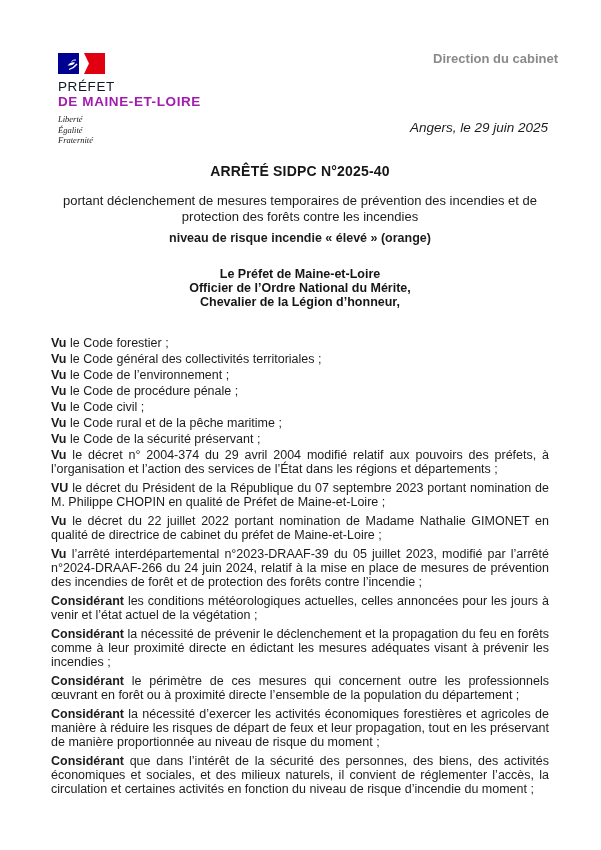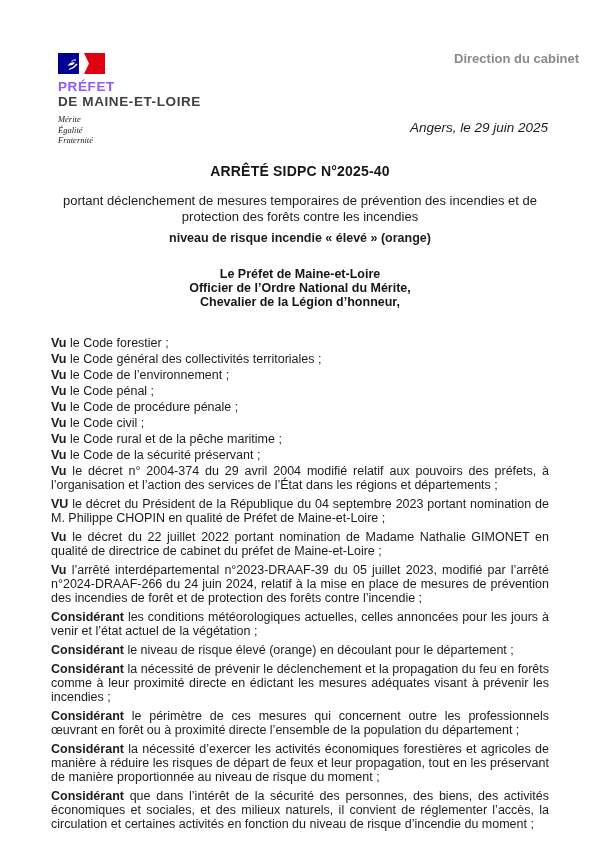--- a/index.html
+++ b/index.html
@@ -5,24 +5,24 @@
   * { margin:0; padding:0; box-sizing:border-box; }
   html,body { background:#ffffff; }
   .page {
     position:relative; width:601px; height:850px; background:#ffffff;
     font-family:"Liberation Sans", sans-serif; color:#1c1c1c; overflow:hidden;
     margin:0 auto;
   }
   
   .logo-block { position:absolute; left:58px; top:53px; }
   .flag { display:block; margin-bottom:5px; }
-  .logo-line1 { font-size:13.5px; font-weight:700; letter-spacing:0.6px; line-height:15px; color:#8b5cf6; }
-  .logo-line2 { font-size:13.5px; font-weight:700; letter-spacing:0.6px; line-height:15px; color:#404040; }
+  .logo-line1 { font-size:13.5px; font-weight:400; letter-spacing:0.6px; line-height:15px; color:#0f172a; }
+  .logo-line2 { font-size:13.5px; font-weight:700; letter-spacing:0.6px; line-height:15px; color:#a21caf; }
   .motto { margin-top:5px; font-family:"Liberation Serif", serif; font-style:italic; font-size:8.5px; line-height:10.5px; color:#222; }
-  .service { position:absolute; top:51px; right:22px; font-size:13px; font-weight:700; color:#8a8a8a;padding-left:36px; }
+  .service { position:absolute; top:51px; right:43px; font-size:13px; font-weight:700; color:#8a8a8a;padding-left:36px; }
   .dateline { position:absolute; top:120px; right:53px; font-size:13.5px; color:#1c1c1c;font-style:italic; }
   
   .content { position:absolute; top:163px; left:51px; width:498px; }
   .doc-title { text-align:center; font-size:14px; font-weight:700; letter-spacing:0.2px; margin-bottom:14px; color:#161616; }
   .doc-subtitle { text-align:center; font-size:13px; line-height:16px; margin-bottom:6px; }
   .risk-line { text-align:center; font-size:12.5px; font-weight:700; margin-bottom:22px; }
   .authority { text-align:center; font-size:12.5px; font-weight:700; line-height:14px; margin-bottom:27px; color:#161616; }
   .body-block { font-size:12.5px; line-height:14px; }
   .vu-item { text-align:justify; margin-bottom:2px; }
   .para { text-align:justify; margin-bottom:5px; }
@@ -37,21 +37,21 @@
     <svg class="flag" width="47" height="21" viewBox="0 0 47 21">
       <rect x="0" y="0" width="21" height="21" fill="#000091"></rect>
       <path d="M9.5 12.5 q3.5 -4.5 7.5 -3 q-1.5 3.5 -7.5 3 Z" fill="#ffffff"></path>
       <path d="M11 16.5 q5 -1.5 8 -5.5" stroke="#ffffff" stroke-width="1.3" fill="none"></path>
       <path d="M13.5 8.5 q2 -2 4.5 -1.5" stroke="#ffffff" stroke-width="1" fill="none"></path>
       <polygon points="26,0 47,0 47,21 26,21 31,10.5" fill="#E1000F"></polygon>
     </svg>
     <div class="logo-line1">PRÉFET</div>
     <div class="logo-line2">DE MAINE-ET-LOIRE</div>
     <div class="motto">
-      <div>Mérite</div>
+      <div>Liberté</div>
       <div>Égalité</div>
       <div>Fraternité</div>
     </div>
   </div>
 
   <div class="service">Direction du cabinet</div>
   <div class="dateline">Angers, le 29 juin 2025</div>
 
   <div class="content">
 
@@ -62,31 +62,29 @@
     <div class="authority">
       <div>Le Préfet de Maine-et-Loire</div>
       <div>Officier de l’Ordre National du Mérite,</div>
       <div>Chevalier de la Légion d’honneur,</div>
     </div>
 
     <div class="body-block">
       <p class="vu-item"><span class="lead">Vu</span><span> le Code forestier ;</span></p>
       <p class="vu-item"><span class="lead">Vu</span><span> le Code général des collectivités territoriales ;</span></p>
       <p class="vu-item"><span class="lead">Vu</span><span> le Code de l’environnement ;</span></p>
-      <p class="vu-item"><span class="lead">Vu</span><span> le Code pénal ;</span></p>
       <p class="vu-item"><span class="lead">Vu</span><span> le Code de procédure pénale ;</span></p>
       <p class="vu-item"><span class="lead">Vu</span><span> le Code civil ;</span></p>
       <p class="vu-item"><span class="lead">Vu</span><span> le Code rural et de la pêche maritime ;</span></p>
       <p class="vu-item"><span class="lead">Vu</span><span> le Code de la sécurité préservant ;</span></p>
       <p class="para"><span class="lead">Vu</span><span> le décret n° 2004-374 du 29 avril 2004 modifié relatif aux pouvoirs des préfets, à l’organisation et l’action des services de l’État dans les régions et départements ;</span></p>
-      <p class="para"><span class="lead">VU</span><span> le décret du Président de la République du 04 septembre 2023 portant nomination de M. Philippe CHOPIN en qualité de Préfet de Maine-et-Loire ;</span></p>
+      <p class="para"><span class="lead">VU</span><span> le décret du Président de la République du 07 septembre 2023 portant nomination de M. Philippe CHOPIN en qualité de Préfet de Maine-et-Loire ;</span></p>
       <p class="para"><span class="lead">Vu</span><span> le décret du 22 juillet 2022 portant nomination de Madame Nathalie GIMONET en qualité de directrice de cabinet du préfet de Maine-et-Loire ;</span></p>
       <p class="para"><span class="lead">Vu</span><span> l’arrêté interdépartemental n°2023-DRAAF-39 du 05 juillet 2023, modifié par l’arrêté n°2024-DRAAF-266 du 24 juin 2024, relatif à la mise en place de mesures de prévention des incendies de forêt et de protection des forêts contre l’incendie ;</span></p>
       <p class="para"><span class="lead">Considérant</span><span> les conditions météorologiques actuelles, celles annoncées pour les jours à venir et l’état actuel de la végétation ;</span></p>
-      <p class="para"><span class="lead">Considérant</span><span> le niveau de risque élevé (orange) en découlant pour le département ;</span></p>
       <p class="para"><span class="lead">Considérant</span><span> la nécessité de prévenir le déclenchement et la propagation du feu en forêts comme à leur proximité directe en édictant les mesures adéquates visant à prévenir les incendies ;</span></p>
       <p class="para"><span class="lead">Considérant</span><span> le périmètre de ces mesures qui concernent outre les professionnels œuvrant en forêt ou à proximité directe l’ensemble de la population du département ;</span></p>
       <p class="para"><span class="lead">Considérant</span><span> la nécessité d’exercer les activités économiques forestières et agricoles de manière à réduire les risques de départ de feux et leur propagation, tout en les préservant de manière proportionnée au niveau de risque du moment ;</span></p>
       <p class="para"><span class="lead">Considérant</span><span> que dans l’intérêt de la sécurité des personnes, des biens, des activités économiques et sociales, et des milieux naturels, il convient de réglementer l’accès, la circulation et certaines activités en fonction du niveau de risque d’incendie du moment ;</span></p>
     </div>
 
   </div>
 </div>
 
 </body></html>

